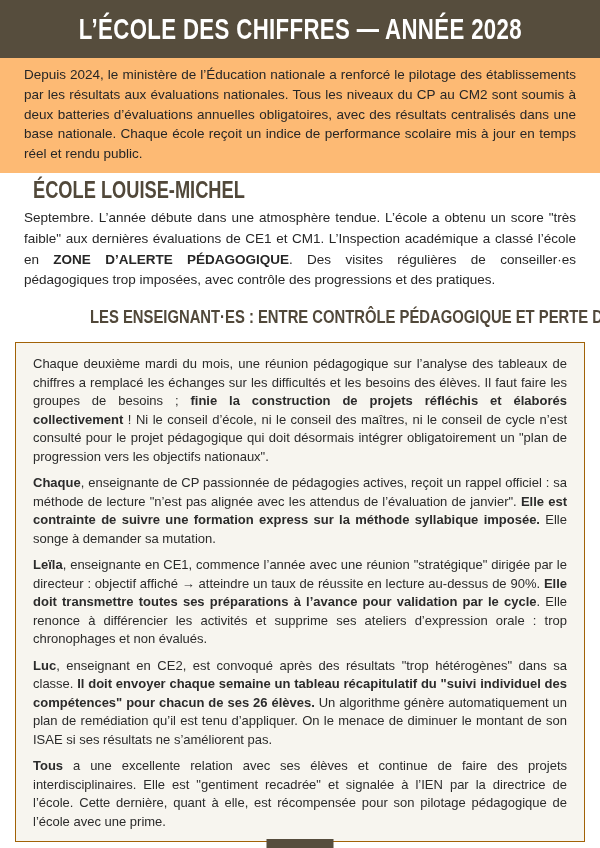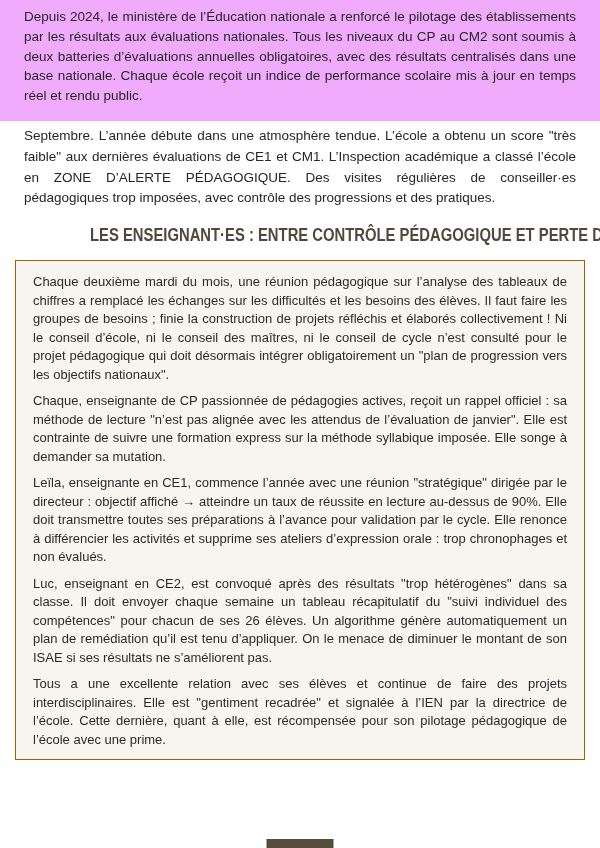--- a/index.html
+++ b/index.html
@@ -10,21 +10,21 @@
   }
   .banner {
     height:58px; background:#564d3d;
     display:flex; align-items:center; justify-content:center;
   }
   .cond {
     display:inline-block; font-weight:bold; white-space:nowrap;
     transform:scaleX(.74); transform-origin:center;
   }
   .banner .cond { color:#ffffff; font-size:30px; letter-spacing:.5px; }
-  .intro-box { background:#f0abfc; padding:7px 24px 15px; }
+  .intro-box { background:#fdba74; padding:7px 24px 9px; }
   .intro-box p {
     margin:0; font-size:13.5px; line-height:19.8px;
     text-align:justify; color:#262626;
   }
   h2.sec {
     margin:4px 24px 0 33px; font-size:24px; line-height:26px; color:#51483a;
   }
   h2.sec .cond { transform-origin:left; transform:scaleX(.76); }
   h3.sec {
     margin:15px 10px 12px; font-size:19px; line-height:22px;
@@ -37,36 +37,40 @@
   }
   .content-box {
     margin:14px 15px 0; background:#f7f5ef;
     border:1px solid #a16207; padding:12px 17px 10px;
   }
   .content-box p {
     margin:0 0 8px; font-size:13px; line-height:18.5px;
     text-align:justify; color:#2b2b2b;
   }
   .content-box p:last-child { margin-bottom:0; }
-  b { font-weight:normal; }
+  b { font-weight:bold; }
   .partial-banner {
     position:absolute; bottom:0; left:50%; transform:translateX(-50%);
     width:67px; height:9px; background:#564d3d;
   }
 </style>
 </head>
 <body>
 
 <div class="page">
 
+  <header class="banner">
+    <span class="cond">L’ÉCOLE DES CHIFFRES — ANNÉE 2028</span>
+  </header>
 
   <section class="intro-box">
     <p>Depuis 2024, le ministère de l’Éducation nationale a renforcé le pilotage des établissements par les résultats aux évaluations nationales. Tous les niveaux du CP au CM2 sont soumis à deux batteries d’évaluations annuelles obligatoires, avec des résultats centralisés dans une base nationale. Chaque école reçoit un indice de performance scolaire mis à jour en temps réel et rendu public.</p>
   </section>
 
+  <h2 class="sec"><span class="cond">ÉCOLE LOUISE-MICHEL</span></h2>
 
   <p class="body-p"><span>Septembre. L’année débute dans une atmosphère tendue. L’école a obtenu un score "très faible" aux dernières évaluations de CE1 et CM1. L’Inspection académique a classé l’école en </span><b>ZONE D’ALERTE PÉDAGOGIQUE</b><span>. Des visites régulières de conseiller·es pédagogiques trop imposées, avec contrôle des progressions et des pratiques.</span></p>
 
   <h3 class="sec"><span class="cond">LES ENSEIGNANT·ES : ENTRE CONTRÔLE PÉDAGOGIQUE ET PERTE DE SENS</span></h3>
 
   <section class="content-box">
     <p><span>Chaque deuxième mardi du mois, une réunion pédagogique sur l’analyse des tableaux de chiffres a remplacé les échanges sur les difficultés et les besoins des élèves. Il faut faire les groupes de besoins ; </span><b>finie la construction de projets réfléchis et élaborés collectivement</b><span> ! Ni le conseil d’école, ni le conseil des maîtres, ni le conseil de cycle n’est consulté pour le projet pédagogique qui doit désormais intégrer obligatoirement un "plan de progression vers les objectifs nationaux".</span></p>
     <p><b>Chaque</b><span>, enseignante de CP passionnée de pédagogies actives, reçoit un rappel officiel : sa méthode de lecture "n’est pas alignée avec les attendus de l’évaluation de janvier". </span><b>Elle est contrainte de suivre une formation express sur la méthode syllabique imposée.</b><span> Elle songe à demander sa mutation.</span></p>
     <p><b>Leïla</b><span>, enseignante en CE1, commence l’année avec une réunion "stratégique" dirigée par le directeur : objectif affiché → atteindre un taux de réussite en lecture au-dessus de 90%. </span><b>Elle doit transmettre toutes ses préparations à l’avance pour validation par le cycle</b><span>. Elle renonce à différencier les activités et supprime ses ateliers d’expression orale : trop chronophages et non évalués.</span></p>
     <p><b>Luc</b><span>, enseignant en CE2, est convoqué après des résultats "trop hétérogènes" dans sa classe. </span><b>Il doit envoyer chaque semaine un tableau récapitulatif du "suivi individuel des compétences" pour chacun de ses 26 élèves.</b><span> Un algorithme génère automatiquement un plan de remédiation qu’il est tenu d’appliquer. On le menace de diminuer le montant de son ISAE si ses résultats ne s’améliorent pas.</span></p>

